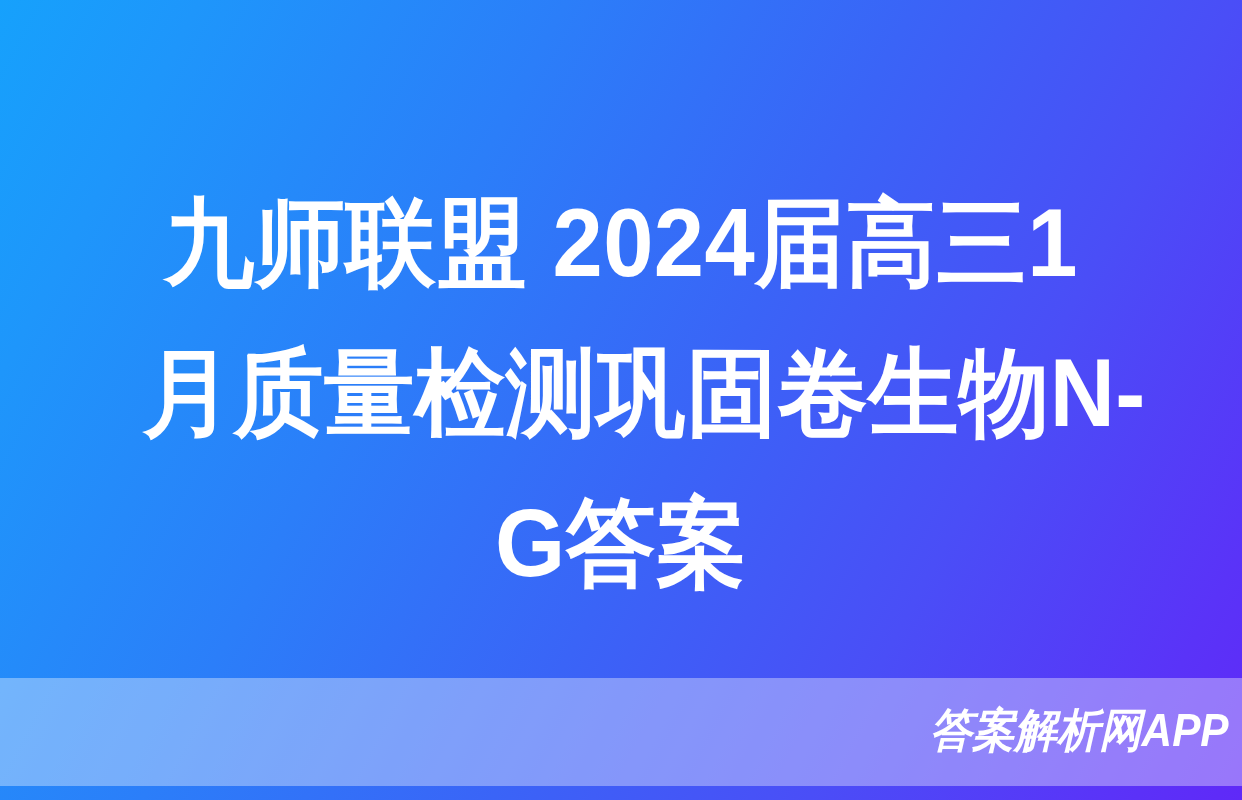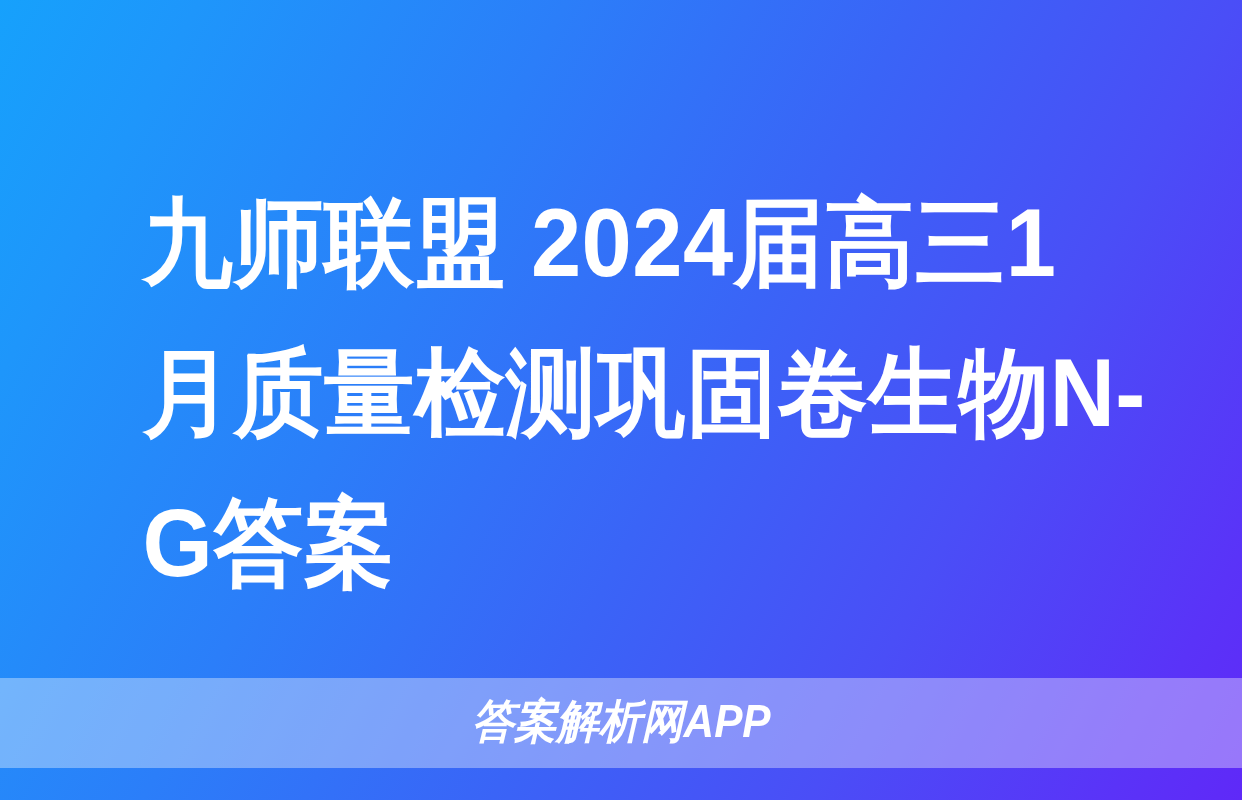--- a/index.html
+++ b/index.html
@@ -28,21 +28,21 @@
   }
 
   
   .title-block {
     position: absolute;
     left: 0;
     right: 0;
     top: 168px;
     padding: 0 112px;
     box-sizing: border-box;
-    text-align: left;
+    text-align: center;
   }
 
   .title-line {
     display: block;
     color: #ffffff;
     font-size: 96px;
     line-height: 150px;
     font-weight: 700;
     letter-spacing: 0.5px;
     white-space: nowrap;
@@ -50,25 +50,25 @@
     transform: scaleX(0.94);
     transform-origin: center center;
   }
 
   
   .footer-band {
     position: absolute;
     left: 0;
     right: 0;
     top: 678px;
-    height: 90px;
+    height: 108px;
     background: rgba(255, 255, 255, 0.36);
     display: flex;
     align-items: center;
-    justify-content: center;
+    justify-content: flex-end;
   }
 
   .footer-text {
     color: #ffffff;
     font-size: 46px;
     font-weight: 700;
     font-style: italic;
     letter-spacing: 0px;
     line-height: 1;
     white-space: nowrap;

